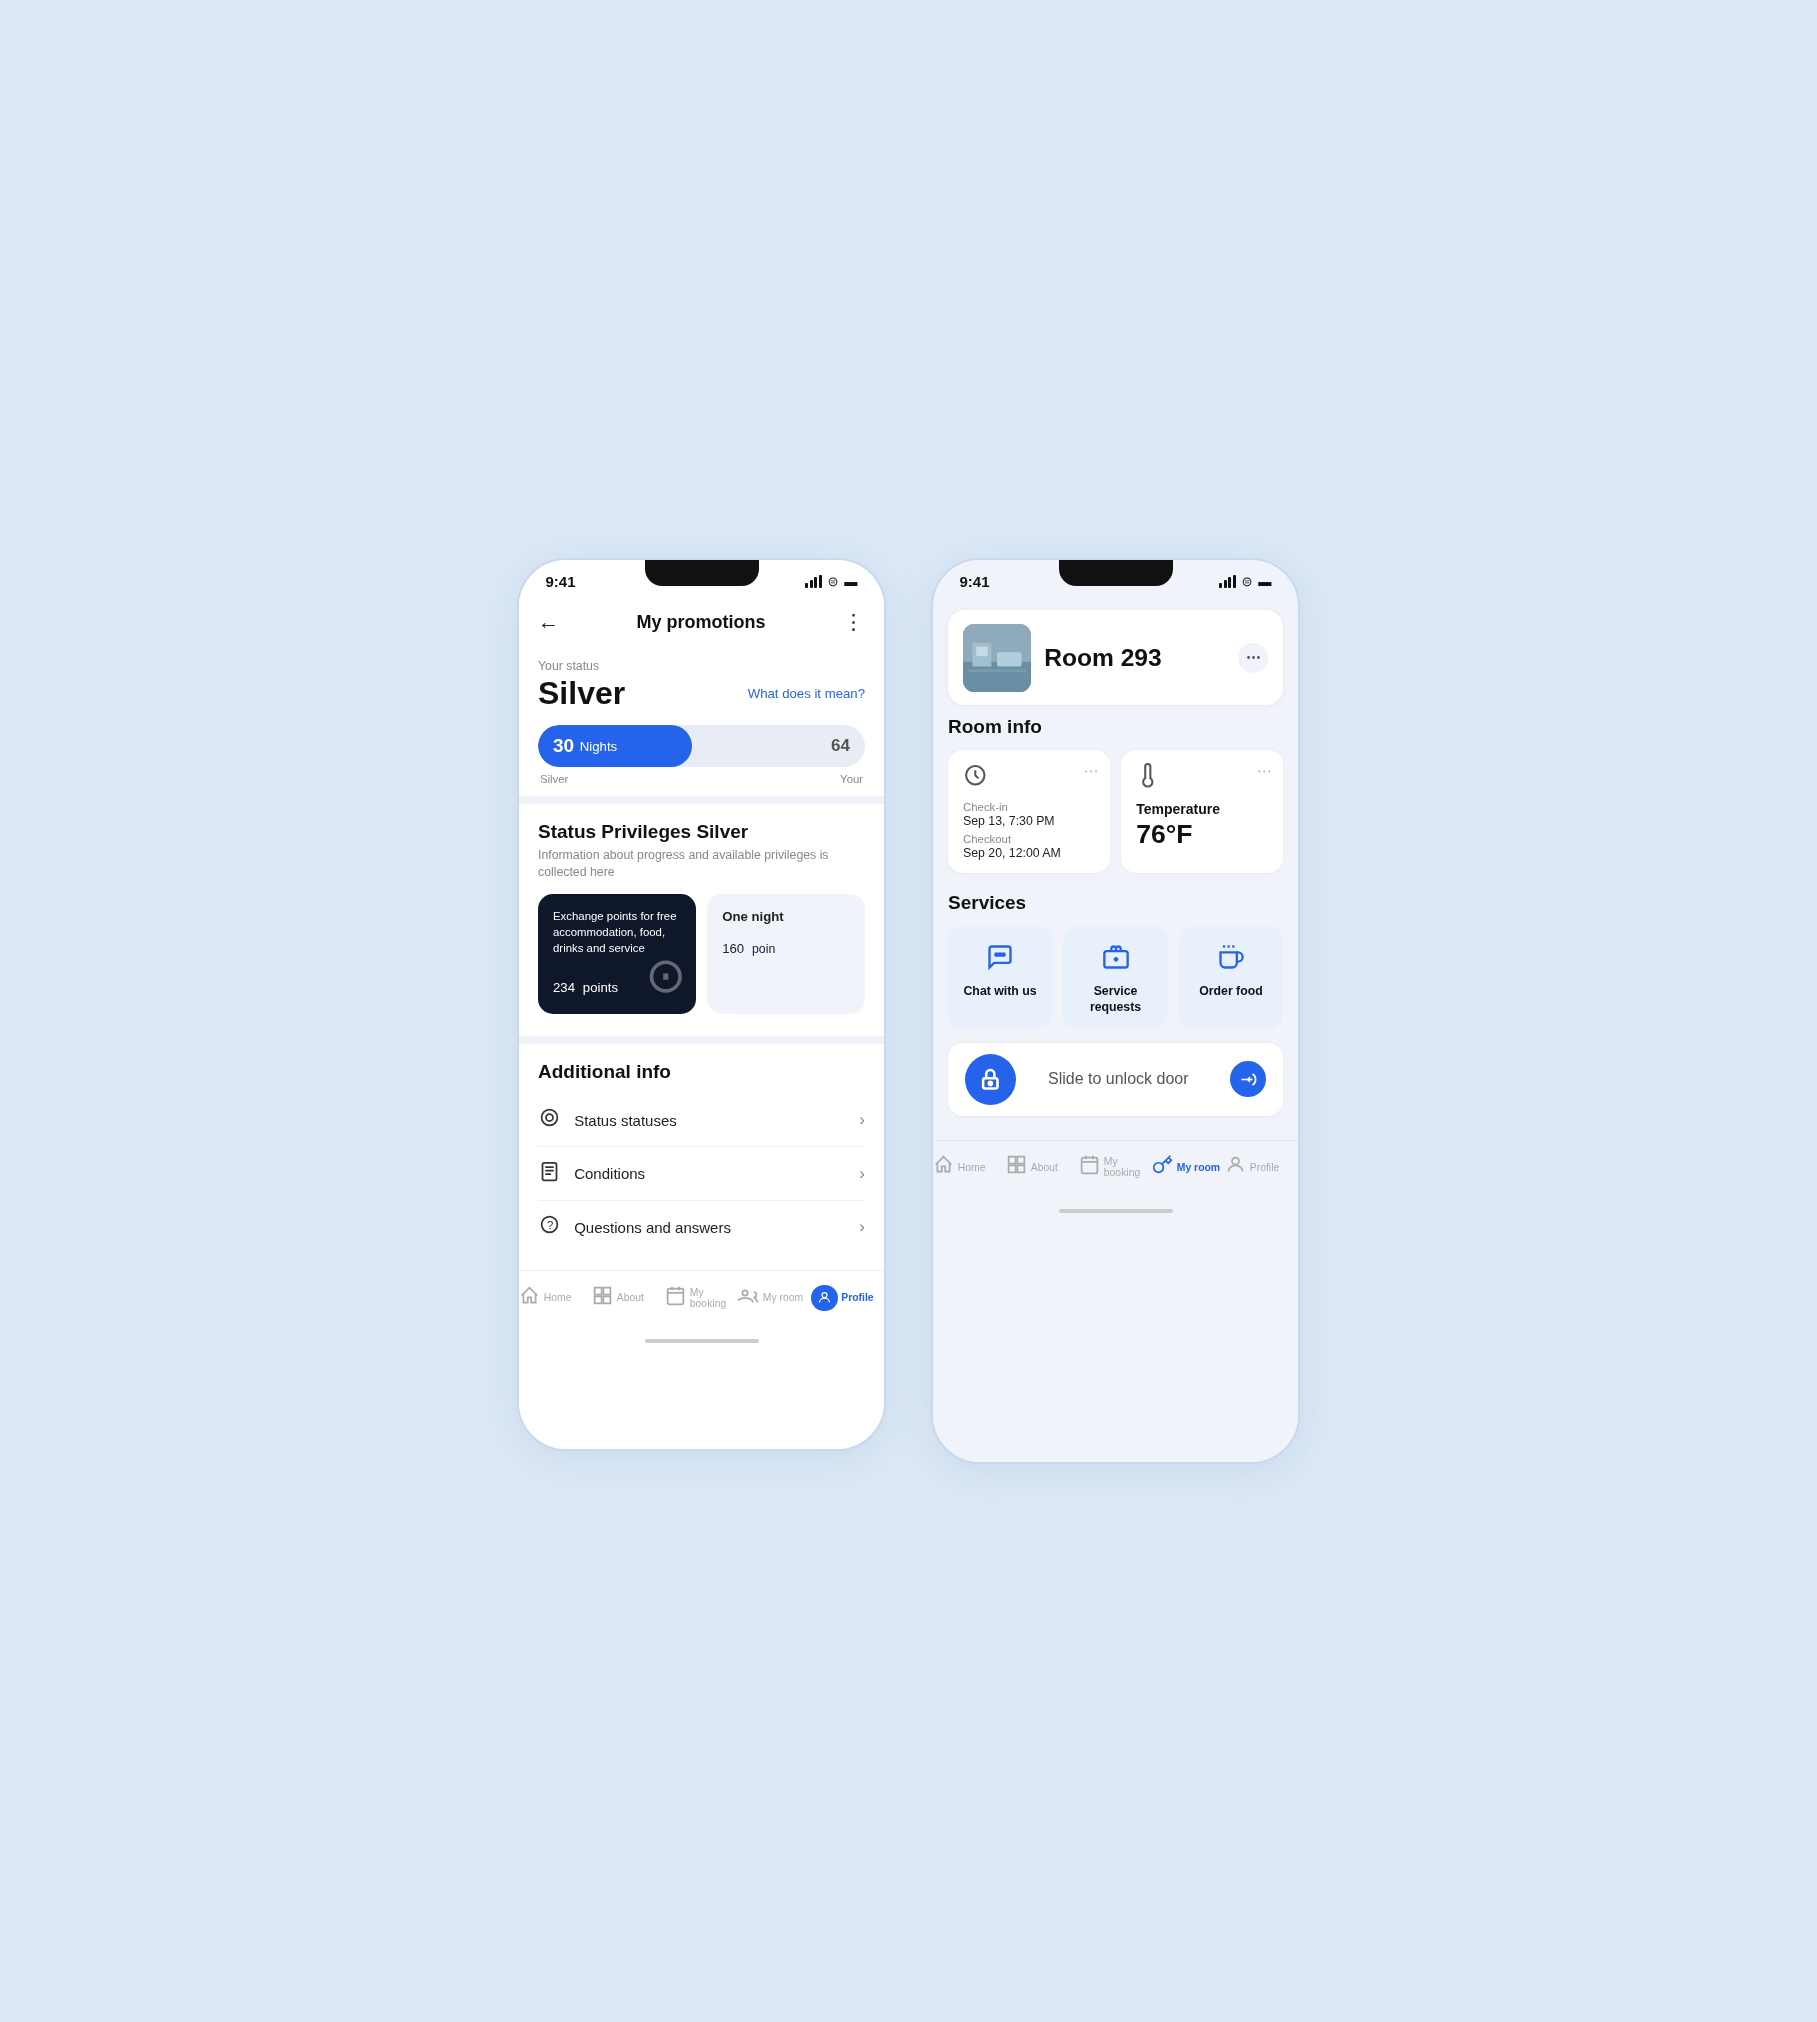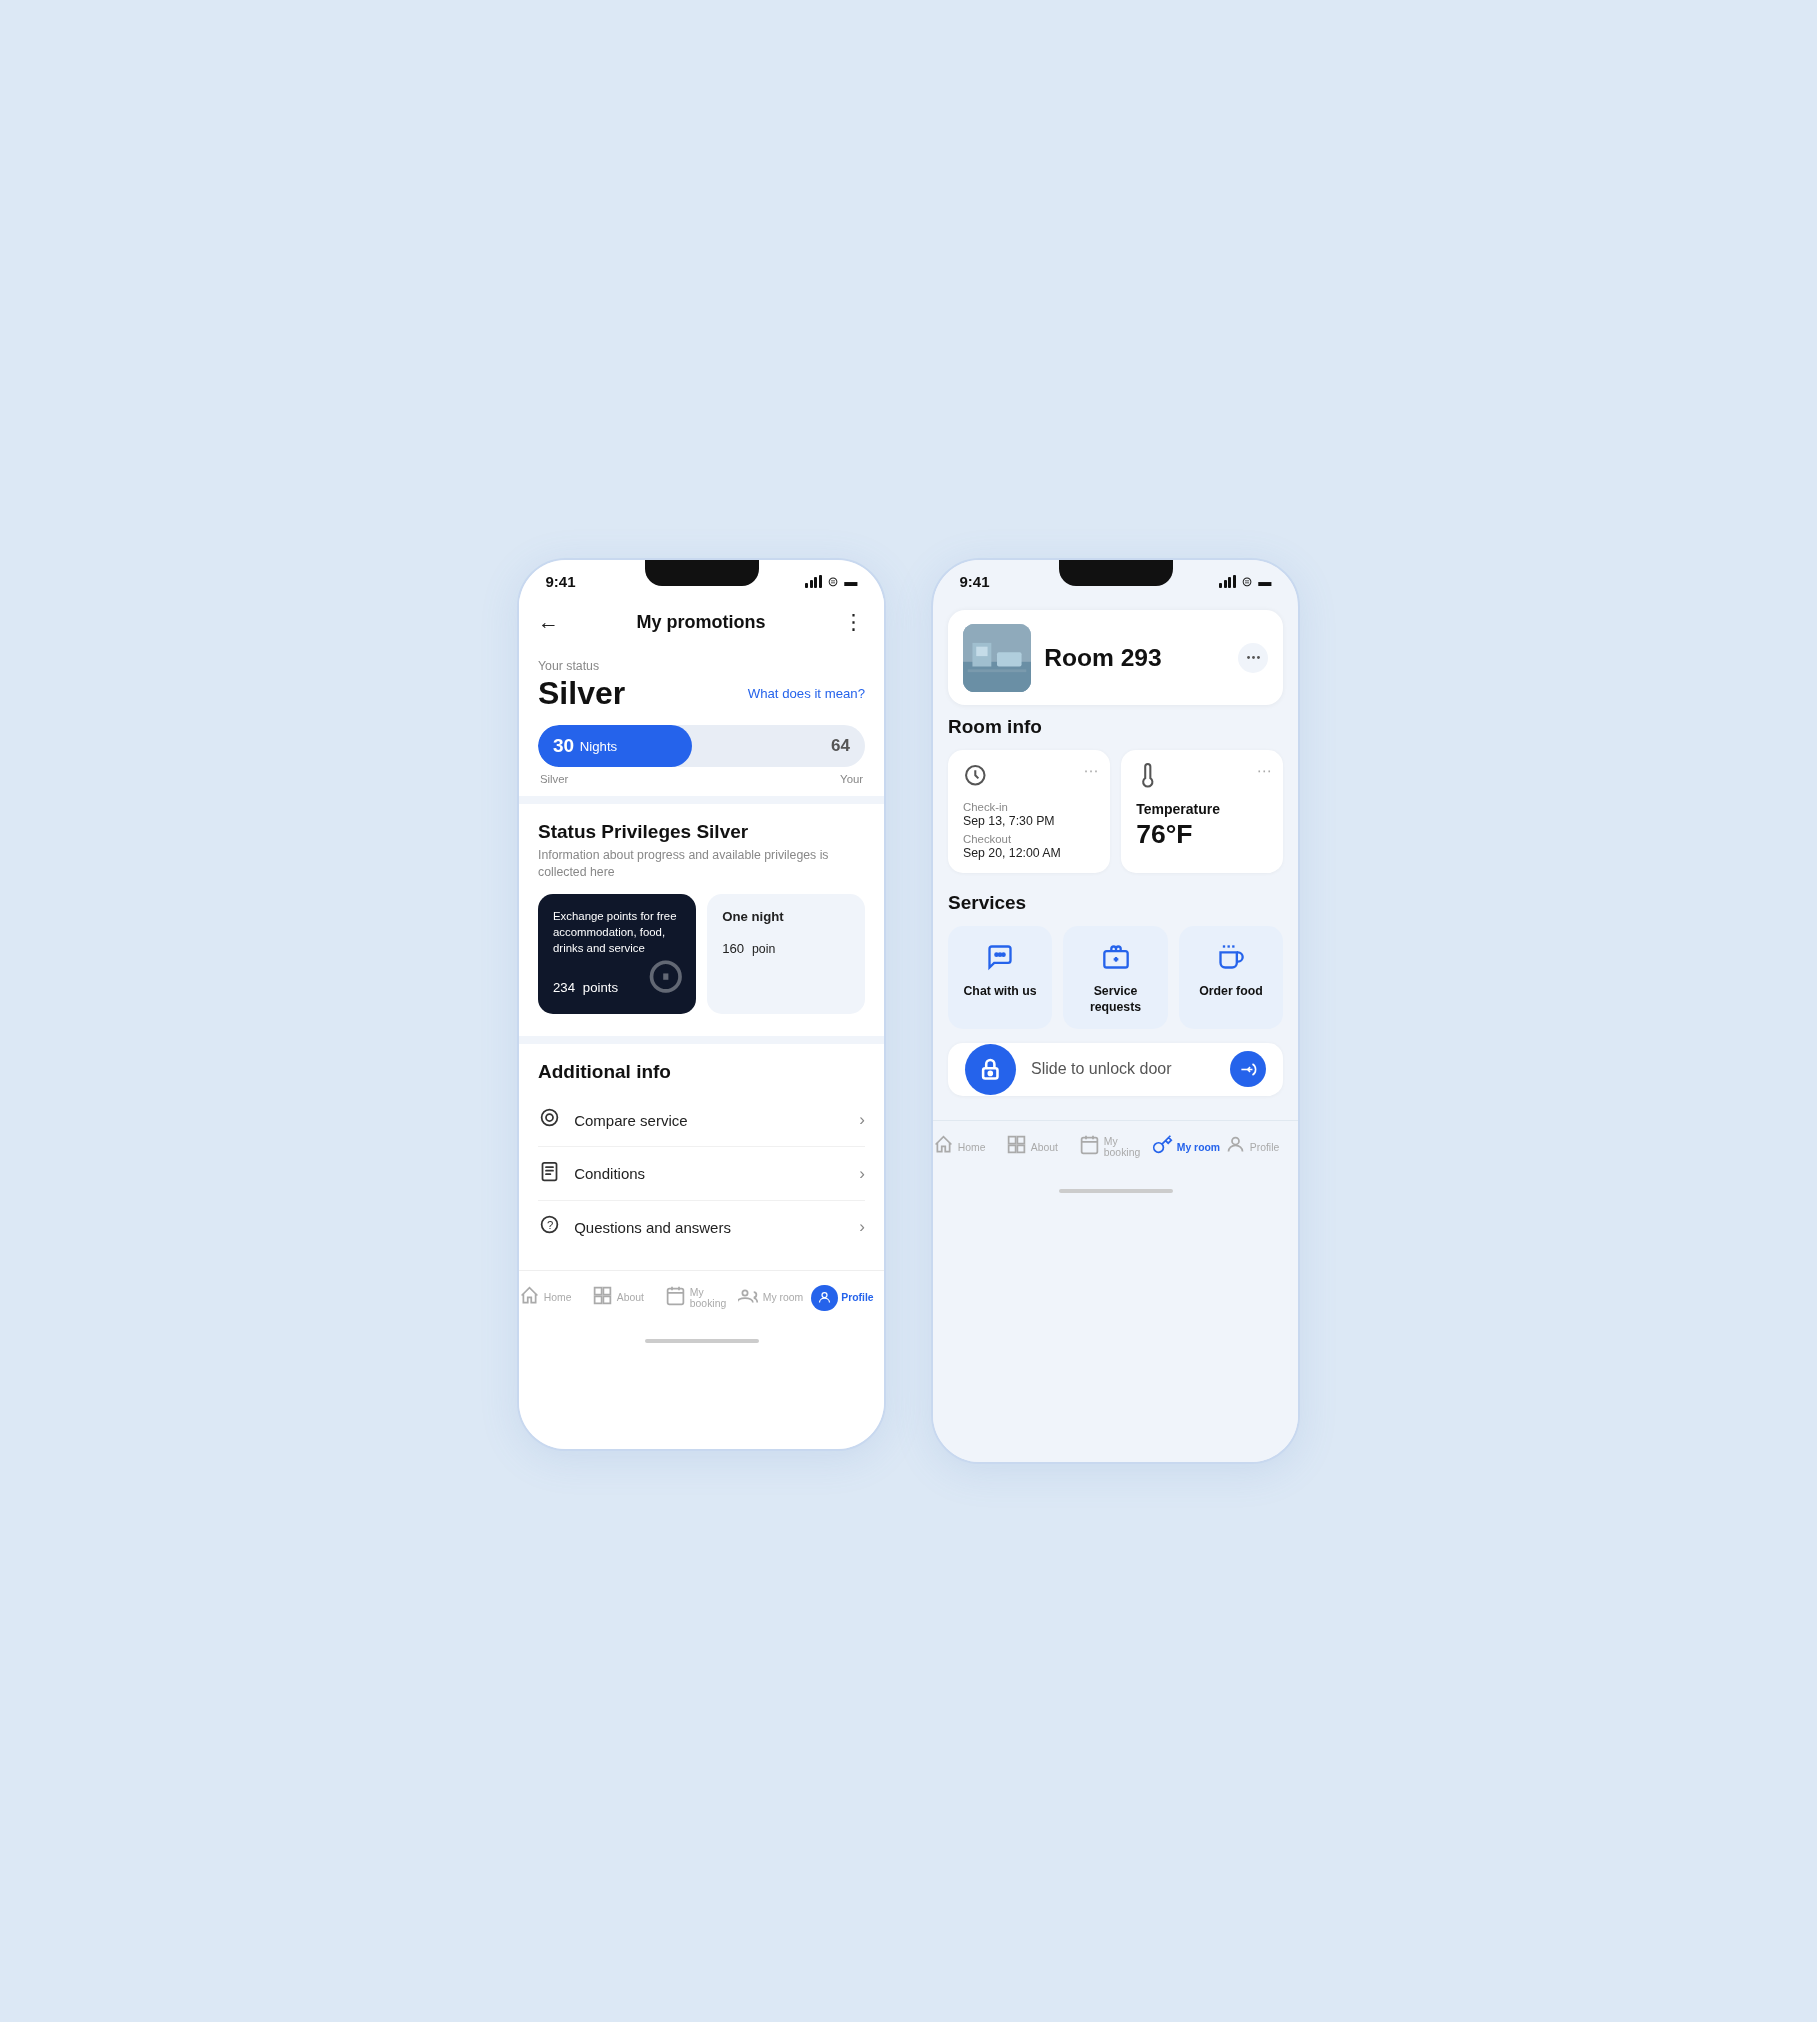--- a/index.html
+++ b/index.html
@@ -421,24 +421,24 @@
     .service-label {
       font-size: 12.3px;
       font-weight: 600;
       color: #111;
       text-align: center;
       line-height: 1.3;
     }
     .unlock-card {
       background: white;
       border-radius: 15px;
-      padding: 1px 17px;
-      display: flex;
-      align-items: center;
-      gap: 15px;
+      padding: 11px 17px;
+      display: flex;
+      align-items: center;
+      gap: 32px;
       box-shadow: 0 0.9px 3.8px rgba(0,0,0,0.04);
     }
     .unlock-btn {
       width: 51px; height: 51px;
       background: #2563eb;
       border-radius: 50%;
       display: flex;
       align-items: center;
       justify-content: center;
       color: white;
@@ -548,21 +548,21 @@
         <div class="additional-title">Additional info</div>
 
         <div class="info-item">
           <div class="info-item-left">
             <span class="info-item-icon">
               <svg width="21" height="21" viewBox="0 0 24 24" fill="none" stroke="#333" stroke-width="2" stroke-linecap="round" stroke-linejoin="round">
                   <circle cx="12" cy="12" r="9"></circle>
                   <circle cx="12" cy="12" r="4"></circle>
                 </svg>
             </span>
-            <span class="info-item-label">Compare service</span>
+            <span class="info-item-label">Status statuses</span>
           </div>
           <span class="info-item-arrow">›</span>
         </div>
 
         <div class="info-item">
           <div class="info-item-left">
             <span class="info-item-icon">
               <svg width="21" height="21" viewBox="0 0 24 24" fill="none" stroke="#333" stroke-width="2" stroke-linecap="round" stroke-linejoin="round">
                   <rect x="4" y="2" width="16" height="20" rx="2"></rect>
                   <line x1="8" y1="7" x2="16" y2="7"></line>

